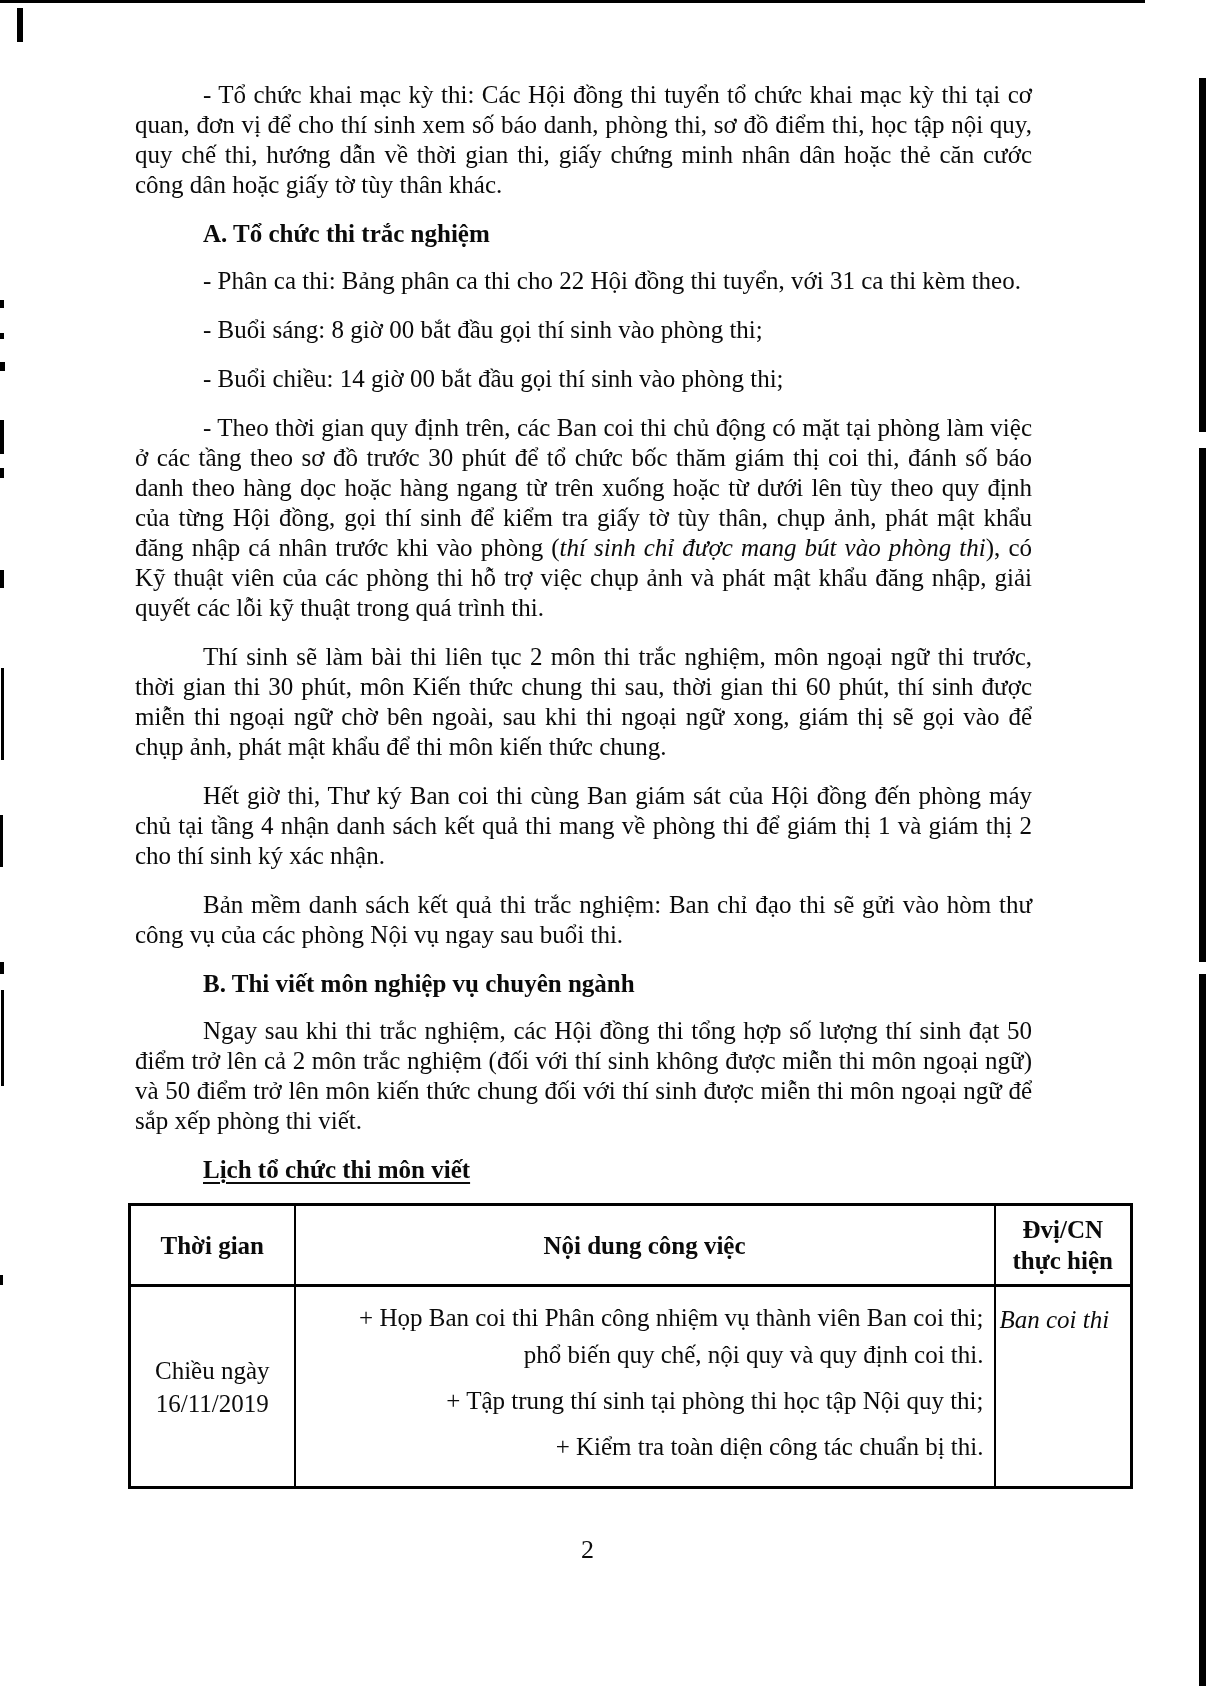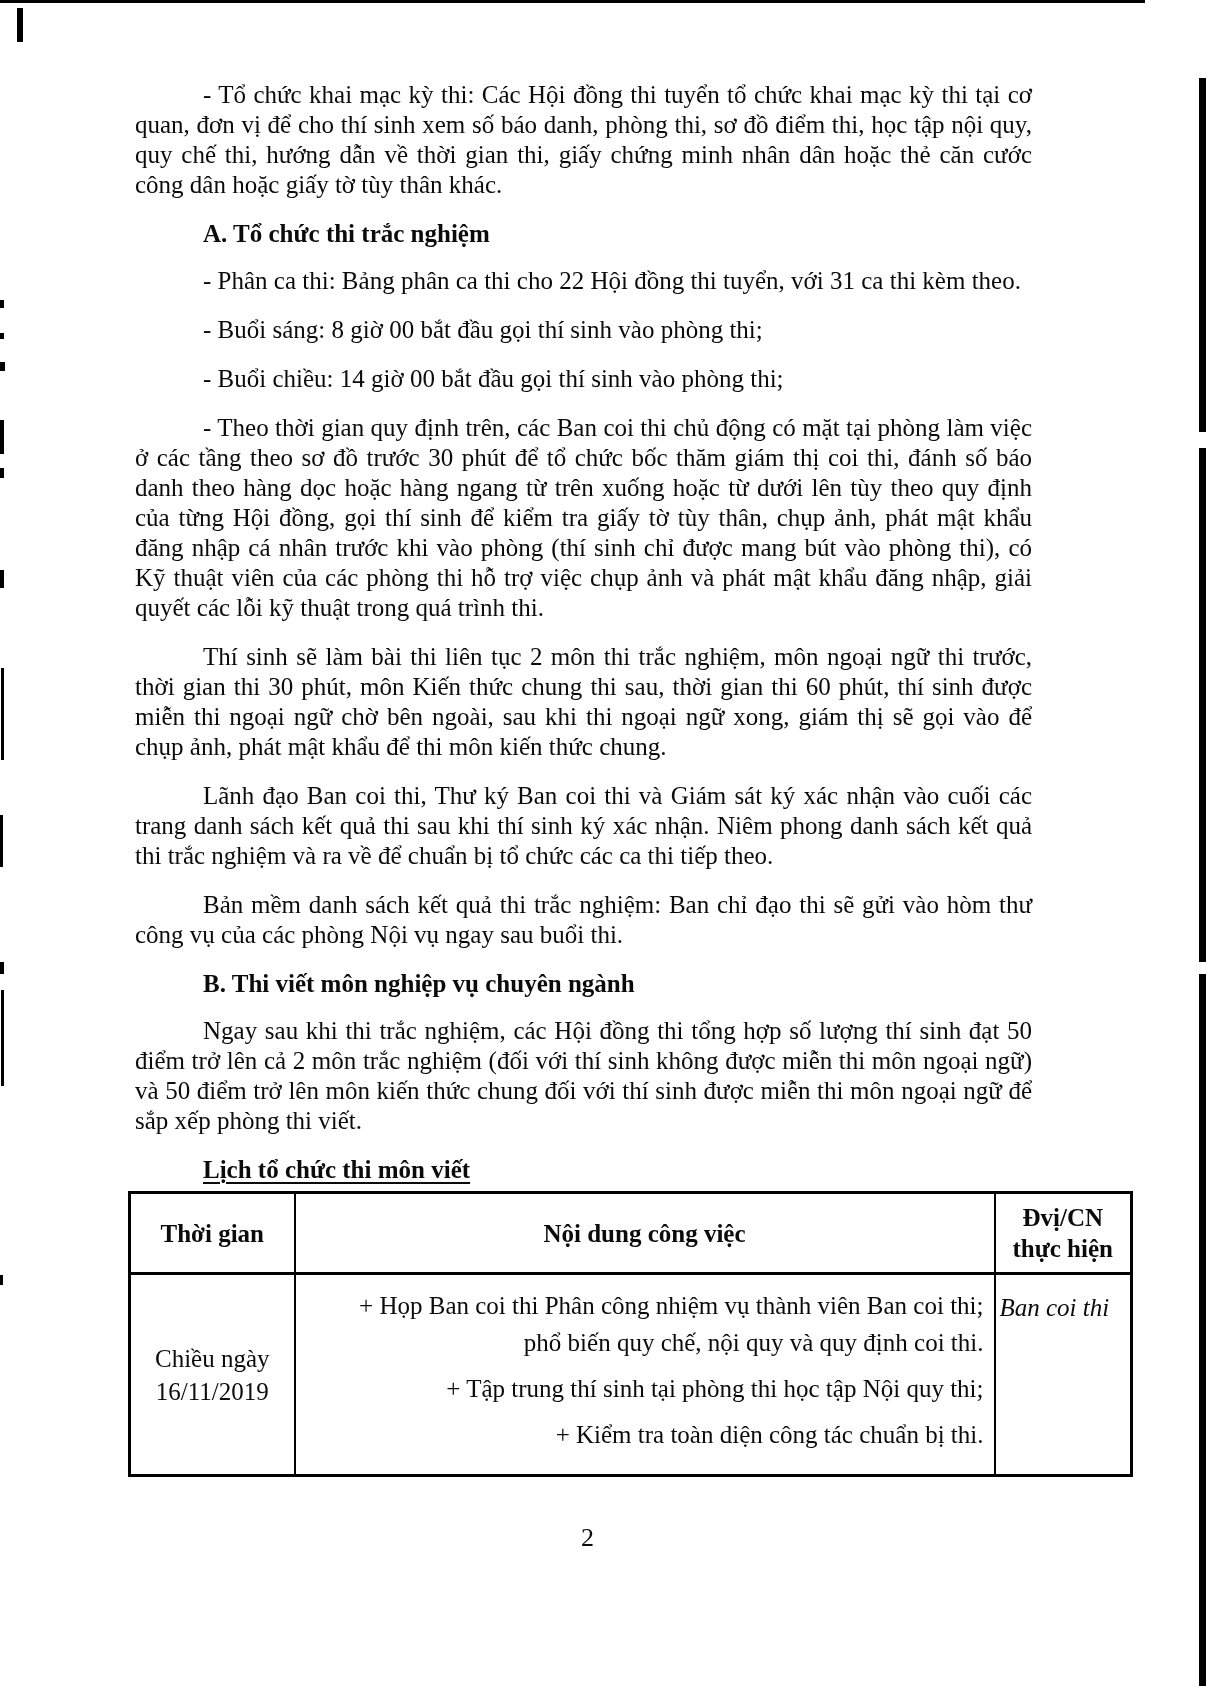--- a/index.html
+++ b/index.html
@@ -56,23 +56,23 @@
     margin: 0 0 17px 0;
   }
   .table-caption {
     font-size: 25px;
     line-height: 30px;
     font-weight: bold;
     text-indent: 68px;
     text-decoration: underline;
     text-decoration-thickness: 2px;
     text-underline-offset: 4px;
-    margin: 0 0 6px 0;
+    margin: 0 0 18px 0;
   }
-  .italic { }
+  .italic { font-style: italic; }
 
   table.schedule {
     border-collapse: collapse;
     width: 1002px;
     margin-left: -7px;
     table-layout: fixed;
     font-family: Liberation Serif, serif;
   }
   table.schedule th, table.schedule td {
     border: 2px solid #000;
@@ -146,22 +146,22 @@
   <p class="body-par">- Phân ca thi: Bảng phân ca thi cho 22 Hội đồng thi tuyển, với 31 ca thi kèm theo.</p>
 
   <p class="body-par">- Buổi sáng: 8 giờ 00 bắt đầu gọi thí sinh vào phòng thi;</p>
 
   <p class="body-par">- Buổi chiều: 14 giờ 00 bắt đầu gọi thí sinh vào phòng thi;</p>
 
   <p class="body-par"><span>- Theo thời gian quy định trên, các Ban coi thi chủ động có mặt tại phòng làm việc ở các tầng theo sơ đồ trước 30 phút để tổ chức bốc thăm giám thị coi thi, đánh số báo danh theo hàng dọc hoặc hàng ngang từ trên xuống hoặc từ dưới lên tùy theo quy định của từng Hội đồng, gọi thí sinh để kiểm tra giấy tờ tùy thân, chụp ảnh, phát mật khẩu đăng nhập cá nhân trước khi vào phòng (</span><span class="italic">thí sinh chỉ được mang bút vào phòng thi</span><span>), có Kỹ thuật viên của các phòng thi hỗ trợ việc chụp ảnh và phát mật khẩu đăng nhập, giải quyết các lỗi kỹ thuật trong quá trình thi.</span></p>
 
   <p class="body-par">Thí sinh sẽ làm bài thi liên tục 2 môn thi trắc nghiệm, môn ngoại ngữ thi trước, thời gian thi 30 phút, môn Kiến thức chung thi sau, thời gian thi 60 phút, thí sinh được miễn thi ngoại ngữ chờ bên ngoài, sau khi thi ngoại ngữ xong, giám thị sẽ gọi vào để chụp ảnh, phát mật khẩu để thi môn kiến thức chung.</p>
 
+  <p class="body-par">Hết giờ thi, Thư ký Ban coi thi cùng Ban giám sát của Hội đồng đến phòng máy chủ tại tầng 4 nhận danh sách kết quả thi mang về phòng thi để giám thị 1 và giám thị 2 cho thí sinh ký xác nhận.</p>
 
-  <p class="body-par">Lãnh đạo Ban coi thi, Thư ký Ban coi thi và Giám sát ký xác nhận vào cuối các trang danh sách kết quả thi sau khi thí sinh ký xác nhận. Niêm phong danh sách kết quả thi trắc nghiệm và ra về để chuẩn bị tổ chức các ca thi tiếp theo.</p>
 
   <p class="body-par">Bản mềm danh sách kết quả thi trắc nghiệm: Ban chỉ đạo thi sẽ gửi vào hòm thư công vụ của các phòng Nội vụ ngay sau buổi thi.</p>
 
   <div class="sec-heading">B. Thi viết môn nghiệp vụ chuyên ngành</div>
 
   <p class="body-par">Ngay sau khi thi trắc nghiệm, các Hội đồng thi tổng hợp số lượng thí sinh đạt 50 điểm trở lên cả 2 môn trắc nghiệm (đối với thí sinh không được miễn thi môn ngoại ngữ) và 50 điểm trở lên môn kiến thức chung đối với thí sinh được miễn thi môn ngoại ngữ để sắp xếp phòng thi viết.</p>
 
   <div class="table-caption">Lịch tổ chức thi môn viết</div>
 
   <table class="schedule">

